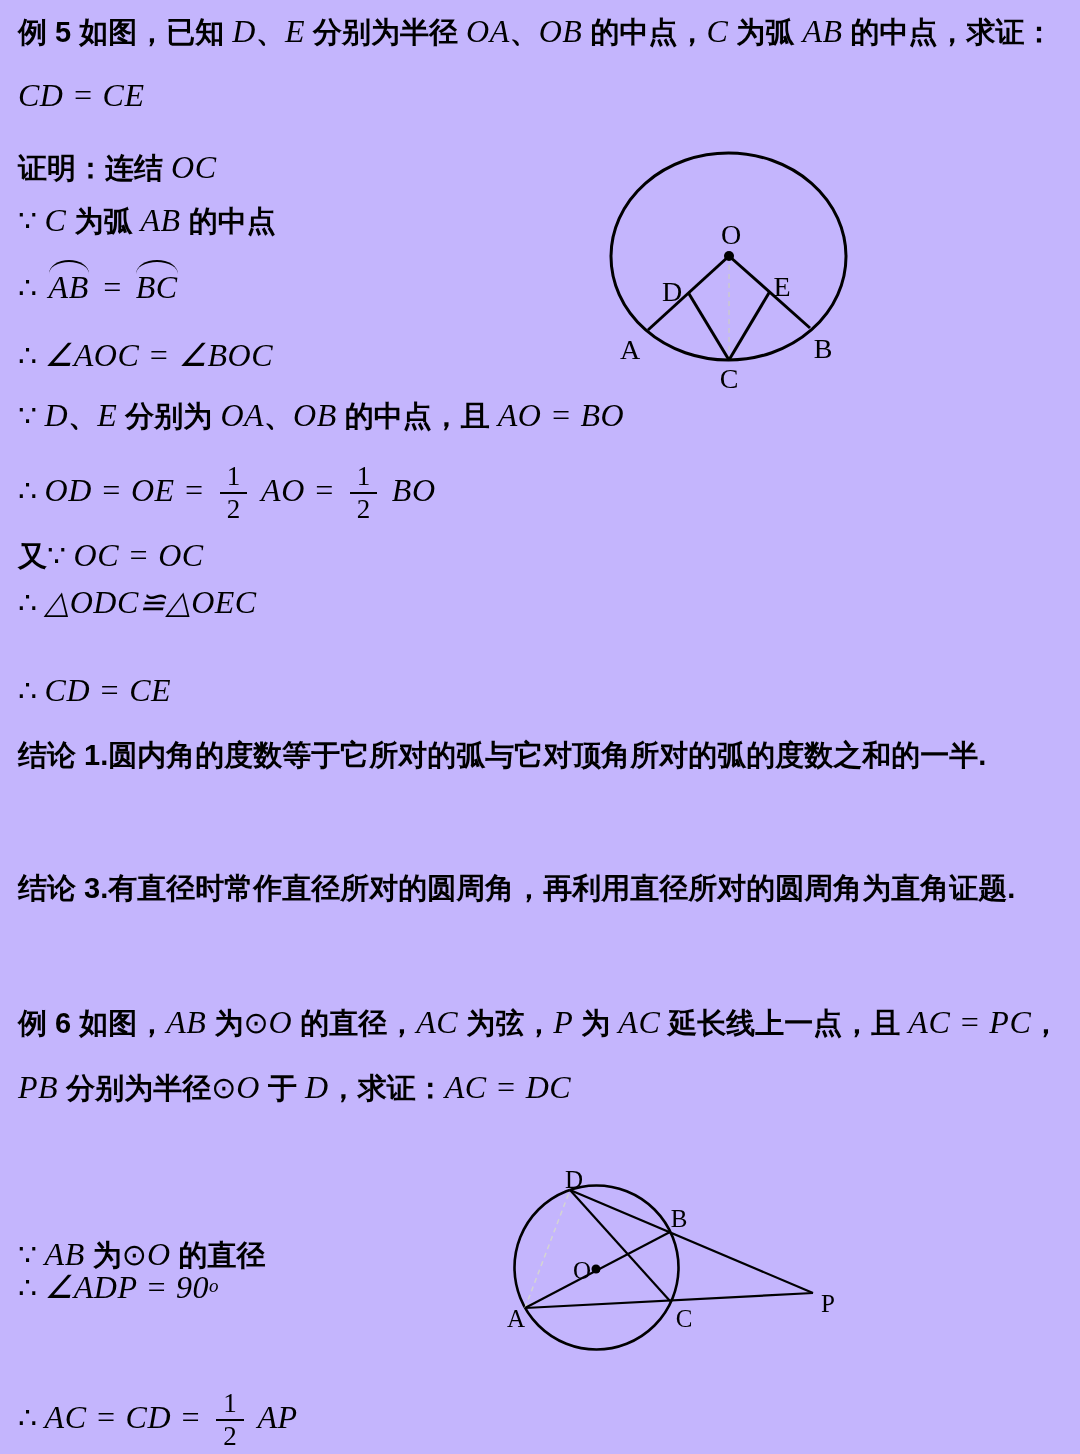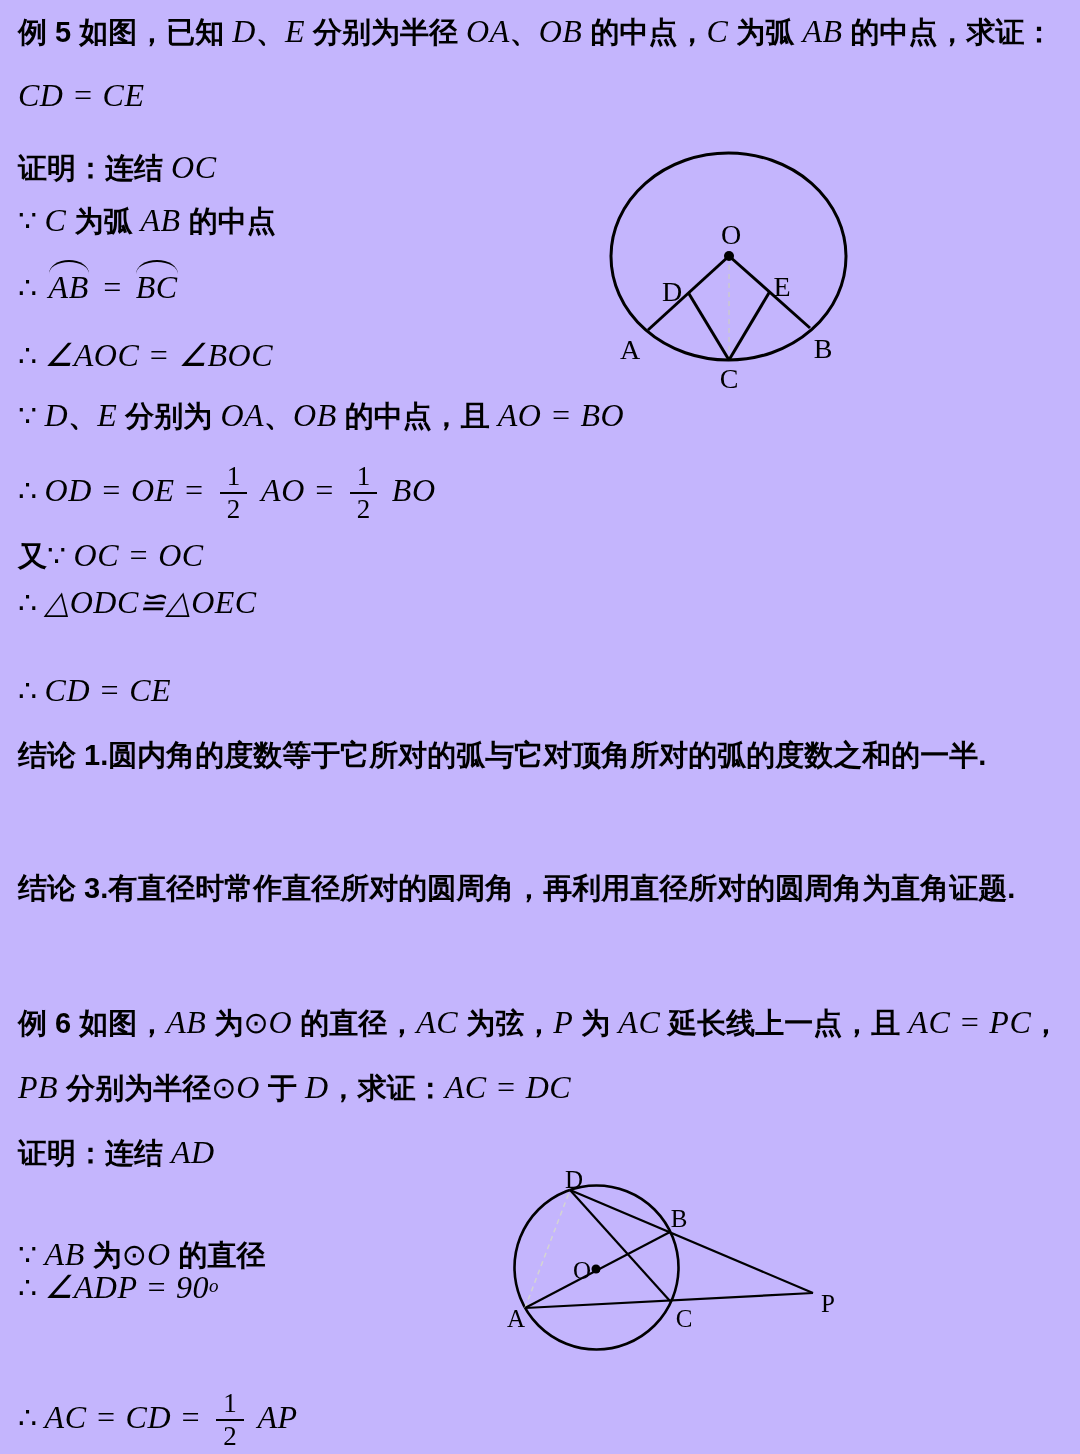--- a/index.html
+++ b/index.html
@@ -63,21 +63,20 @@
   <div class="line" style="top:333px"><span class="sym">∴ </span><span class="m">∠AOC = ∠BOC</span></div>
   <div class="line" style="top:393px"><span class="sym">∵ </span><span class="m">D</span><span class="zh">、</span><span class="m">E</span><span class="zh"> 分别为 </span><span class="m">OA</span><span class="zh">、</span><span class="m">OB</span><span class="zh"> 的中点，且 </span><span class="m">AO = BO</span></div>
   <div class="line tall" style="top:440px"><span class="sym">∴ </span><span class="m">OD = OE = </span><span class="frac"><span class="num">1</span><span class="den">2</span></span><span class="m"> AO = </span><span class="frac"><span class="num">1</span><span class="den">2</span></span><span class="m"> BO</span></div>
   <div class="line" style="top:533px"><span class="zh">又</span><span class="sym">∵ </span><span class="m">OC = OC</span></div>
   <div class="line" style="top:580px"><span class="sym">∴ </span><span class="m">△ODC≌△OEC</span></div>
   <div class="line" style="top:668px"><span class="sym">∴ </span><span class="m">CD = CE</span></div>
   <div class="line" style="top:733px"><span class="zhb">结论 1.圆内角的度数等于它所对的弧与它对顶角所对的弧的度数之和的一半.</span></div>
   <div class="line" style="top:866px"><span class="zhb">结论 3.有直径时常作直径所对的圆周角，再利用直径所对的圆周角为直角证题.</span></div>
   <div class="line" style="top:1000px"><span class="zhb">例 6 </span><span class="zh">如图，</span><span class="m">AB</span><span class="zh"> 为</span><span class="sym">⊙</span><span class="m">O</span><span class="zh"> 的直径，</span><span class="m">AC</span><span class="zh"> 为弦，</span><span class="m">P</span><span class="zh"> 为 </span><span class="m">AC</span><span class="zh"> 延长线上一点，且 </span><span class="m">AC = PC</span><span class="zh">，</span></div>
   <div class="line" style="top:1065px"><span class="m">PB</span><span class="zh"> 分别为半径</span><span class="sym">⊙</span><span class="m">O</span><span class="zh"> 于 </span><span class="m">D</span><span class="zh">，求证：</span><span class="m">AC = DC</span></div>
-  <div class="line" style="top:1130px"><span class="zh">证明：连结 </span><span class="m">AD</span></div>
   <div class="line" style="top:1232px"><span class="sym">∵ </span><span class="m">AB</span><span class="zh"> 为</span><span class="sym">⊙</span><span class="m">O</span><span class="zh"> 的直径</span></div>
   <div class="line" style="top:1265px"><span class="sym">∴ </span><span class="m">∠ADP = 90</span><sup class="msup">o</sup></div>
   <div class="line tall" style="top:1367px"><span class="sym">∴ </span><span class="m">AC = CD = </span><span class="frac"><span class="num">1</span><span class="den">2</span></span><span class="m"> AP</span></div>
 
   <svg class="fig" style="left:590px;top:140px" width="270" height="250" viewBox="0 0 270 250">
     <ellipse cx="138.5" cy="116.5" rx="117.5" ry="103.5" fill="none" stroke="#000" stroke-width="3"></ellipse>
     <line x1="139" y1="116" x2="139" y2="220" stroke="#cccccc" stroke-width="1.3" stroke-dasharray="5,4"></line>
     <line x1="139" y1="116" x2="58" y2="190" stroke="#000" stroke-width="3"></line>
     <line x1="139" y1="116" x2="220" y2="188" stroke="#000" stroke-width="3"></line>
     <line x1="98.5" y1="153" x2="139" y2="220" stroke="#000" stroke-width="3"></line>

